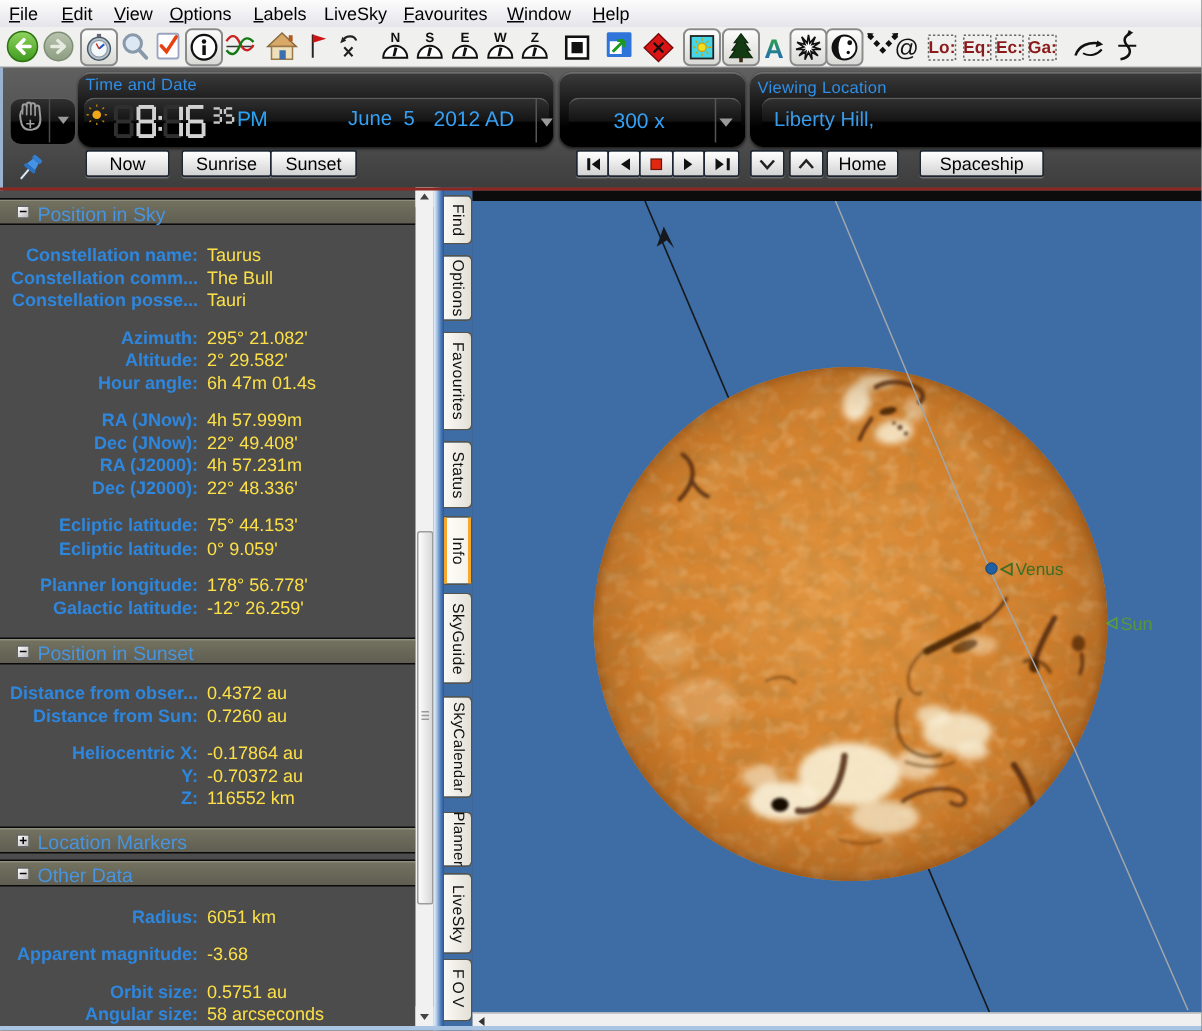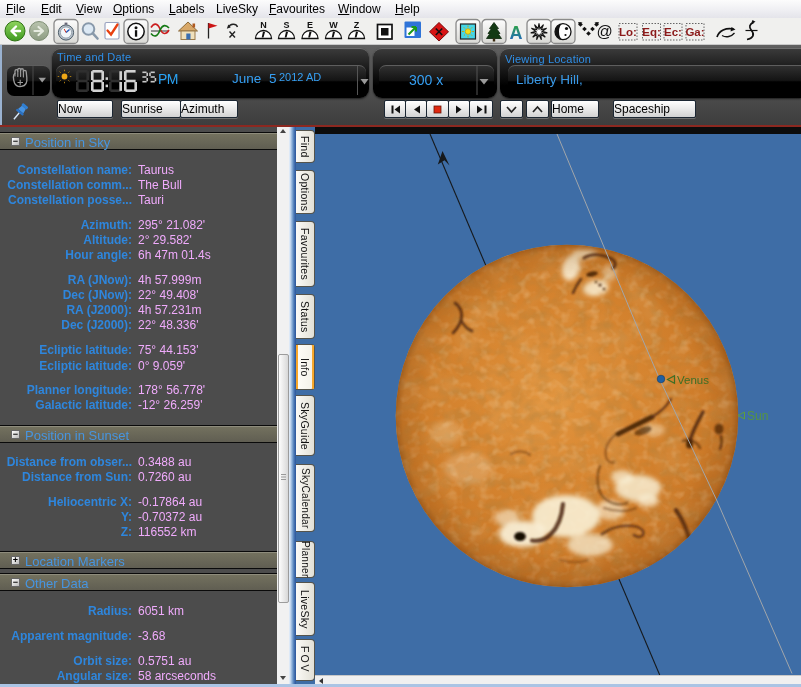--- a/index.html
+++ b/index.html
@@ -8,30 +8,30 @@
 #menubar{left:0;top:0;width:801px;height:18px;background:linear-gradient(#fcfcfc,#eeeef2 60%,#e4e4ea);font-size:12px;color:#000}
 #menubar span{position:absolute;top:2px}
 #menubar u{text-decoration-thickness:1px}
 
 #toolbar{left:0;top:18px;width:801px;height:27px;background:#f0f0ee;border-bottom:1px solid #c9c9c9}
 
 #ctrl{left:0;top:45px;width:801px;height:80px;background:linear-gradient(#606060,#4f4f4f 55%,#3d3d3d)}
 .grp{position:absolute;background:linear-gradient(#3a3a3a,#161616 45%,#000 75%);border-radius:9px;border-top:1px solid #6e6e6e;box-shadow:0 1px 2px rgba(0,0,0,.6)}
 .fld{position:absolute;background:linear-gradient(#303030,#141414 48%,#000 53%);border-radius:7px;border-top:1px solid #5e5e5e}
 .blab{position:absolute;font-size:11px;color:#2f8fe8;letter-spacing:.2px}
-.btn{position:absolute;height:18px;background:linear-gradient(#ffffff,#ececec 45%,#d2d2d2);border:1px solid #1c2733;border-radius:2px;font-size:12px;color:#000;text-align:left;line-height:16px;box-shadow:0 1px 0 rgba(255,255,255,.25)}
+.btn{position:absolute;height:18px;background:linear-gradient(#ffffff,#ececec 45%,#d2d2d2);border:1px solid #1c2733;border-radius:2px;font-size:12px;color:#000;text-align:center;line-height:16px;box-shadow:0 1px 0 rgba(255,255,255,.25)}
 
 #maroon{left:0;top:125px;width:801px;height:2px;background:#8c2820}
 #lpanel{left:0;top:127px;width:277px;height:557px;background:#4c4c4c;overflow:hidden}
 .hdr{position:absolute;left:0;width:277px;height:18px;background:linear-gradient(#74725f,#605e52);border-top:1px solid #0a0a0a;border-bottom:1px solid #0a0a0a;box-shadow:inset 0 1px 0 #8e8c7c;color:#4795e0;font-size:13px}
 .hdr .tg{position:absolute;left:11px;top:4px;width:9px;height:9px;background:linear-gradient(135deg,#fff,#b9b9b9);border:1px solid #666;color:#000;font-size:9px;line-height:7px;text-align:center;font-weight:bold}
 .hdr .ht{position:absolute;left:25px;top:2px}
 .row{position:absolute;width:277px;font-size:12px;white-space:nowrap}
 .row b{position:absolute;right:145px;color:#2e86dd;font-weight:bold}
-.row i{position:absolute;left:138px;color:#f0abfc;font-style:normal}
+.row i{position:absolute;left:138px;color:#fde047;font-style:normal}
 
 #vscroll{left:277px;top:125px;width:12px;height:559px;background:#f1f1f1}
 .sbtn{position:absolute;left:0;width:12px;height:13px;background:#f1f1f1;color:#555;font-size:8px;text-align:center;line-height:13px}
 #vthumb{position:absolute;left:0.5px;width:11px;top:229px;height:249px;background:linear-gradient(90deg,#fdfdfd,#d8d8d8);border:1px solid #9c9c9c;border-radius:2px}
 
 #divider{left:289px;top:125px;width:7px;height:562px;background:linear-gradient(90deg,#eaf2fb 0,#c2d6ee 22%,#7fa6d2 48%,#4a77b4 72%,#2a549a 100%)}
 #tabcol{left:296px;top:125px;width:19px;height:562px;background:#3e6da6}
 .tab{position:absolute;left:0;width:19px;background:linear-gradient(90deg,#fbfaf6,#e2e0d6);border:1px solid #55544c;border-left:none;border-radius:0 4px 4px 0;writing-mode:vertical-rl;text-orientation:mixed;font-size:10.5px;color:#111;letter-spacing:.3px;display:flex;align-items:center;justify-content:center}
 .tab.active{background:linear-gradient(90deg,#fffef9,#f3f1e8)}
 .tab.active:after{content:"";position:absolute;right:0px;top:0px;bottom:0px;width:2.5px;background:#f7a72b}.tab.active:before{content:"";position:absolute;left:0px;top:0px;bottom:0px;width:2px;background:#f7a72b}
@@ -184,28 +184,28 @@
 
     <div class="fld" style="left:7px;top:20px;width:43px;height:31px"></div>
 
     <div class="fld" style="left:56px;top:20px;width:310px;height:31px"></div>
 
     <div class="fld" style="left:379px;top:20px;width:115px;height:31px"></div>
 
     <div class="fld" style="left:508px;top:20px;width:293px;height:31px;border-radius:7px 0 0 7px"></div>
     <div class="abs" style="left:232px;top:26px;font-size:13.5px;color:#36a0f4">June</div>
     <div class="abs" style="left:269px;top:26px;font-size:13.5px;color:#36a0f4">5</div>
-    <div class="abs" style="left:279px;top:26px;font-size:11px;color:#36a0f4">2012 AD</div>
+    <div class="abs" style="left:289px;top:26px;font-size:14px;color:#36a0f4">2012 AD</div>
     <div class="abs" style="left:158px;top:25.5px;font-size:14px;letter-spacing:-0.5px;color:#2aa3f4">PM</div>
     <div class="abs" style="left:409px;top:27px;font-size:14px;color:#36a0f4">300 x</div>
     <div class="abs" style="left:516px;top:27px;font-size:13.5px;color:#3a9ae8">Liberty Hill,</div>
 
     <div class="btn" style="left:57px;top:55px;width:56px">Now</div>
     <div class="btn" style="left:121px;top:55px;width:60px">Sunrise</div>
-    <div class="btn" style="left:180px;top:55px;width:58px">Azimuth</div>
+    <div class="btn" style="left:180px;top:55px;width:58px">Sunset</div>
     <div class="btn" style="left:384px;top:55px;width:22px"></div>
     <div class="btn" style="left:405px;top:55px;width:22px"></div>
     <div class="btn" style="left:426px;top:55px;width:23px"></div>
     <div class="btn" style="left:448px;top:55px;width:22px"></div>
     <div class="btn" style="left:469px;top:55px;width:24px"></div>
     <div class="btn" style="left:500px;top:55px;width:23px"></div>
     <div class="btn" style="left:526px;top:55px;width:23px"></div>
     <div class="btn" style="left:551px;top:55px;width:48px">Home</div>
     <div class="btn" style="left:613px;top:55px;width:83px">Spaceship</div>
     <svg class="abs" style="left:0;top:0;pointer-events:none" width="801" height="80" xmlns="http://www.w3.org/2000/svg" id="ctrlsvg">
@@ -362,21 +362,21 @@
     <div class="row" style="top:271px">
         <b>Galactic latitude:</b>
         <i>-12° 26.259'</i>
       </div>
     <div class="hdr" style="top:298px">
         <span class="tg">−</span>
         <span class="ht">Position in Sunset</span>
       </div>
     <div class="row" style="top:328px">
         <b>Distance from obser...</b>
-        <i>0.3488 au</i>
+        <i>0.4372 au</i>
       </div>
     <div class="row" style="top:343px">
         <b>Distance from Sun:</b>
         <i>0.7260 au</i>
       </div>
     <div class="row" style="top:368px">
         <b>Heliocentric X:</b>
         <i>-0.17864 au</i>
       </div>
     <div class="row" style="top:383px">

